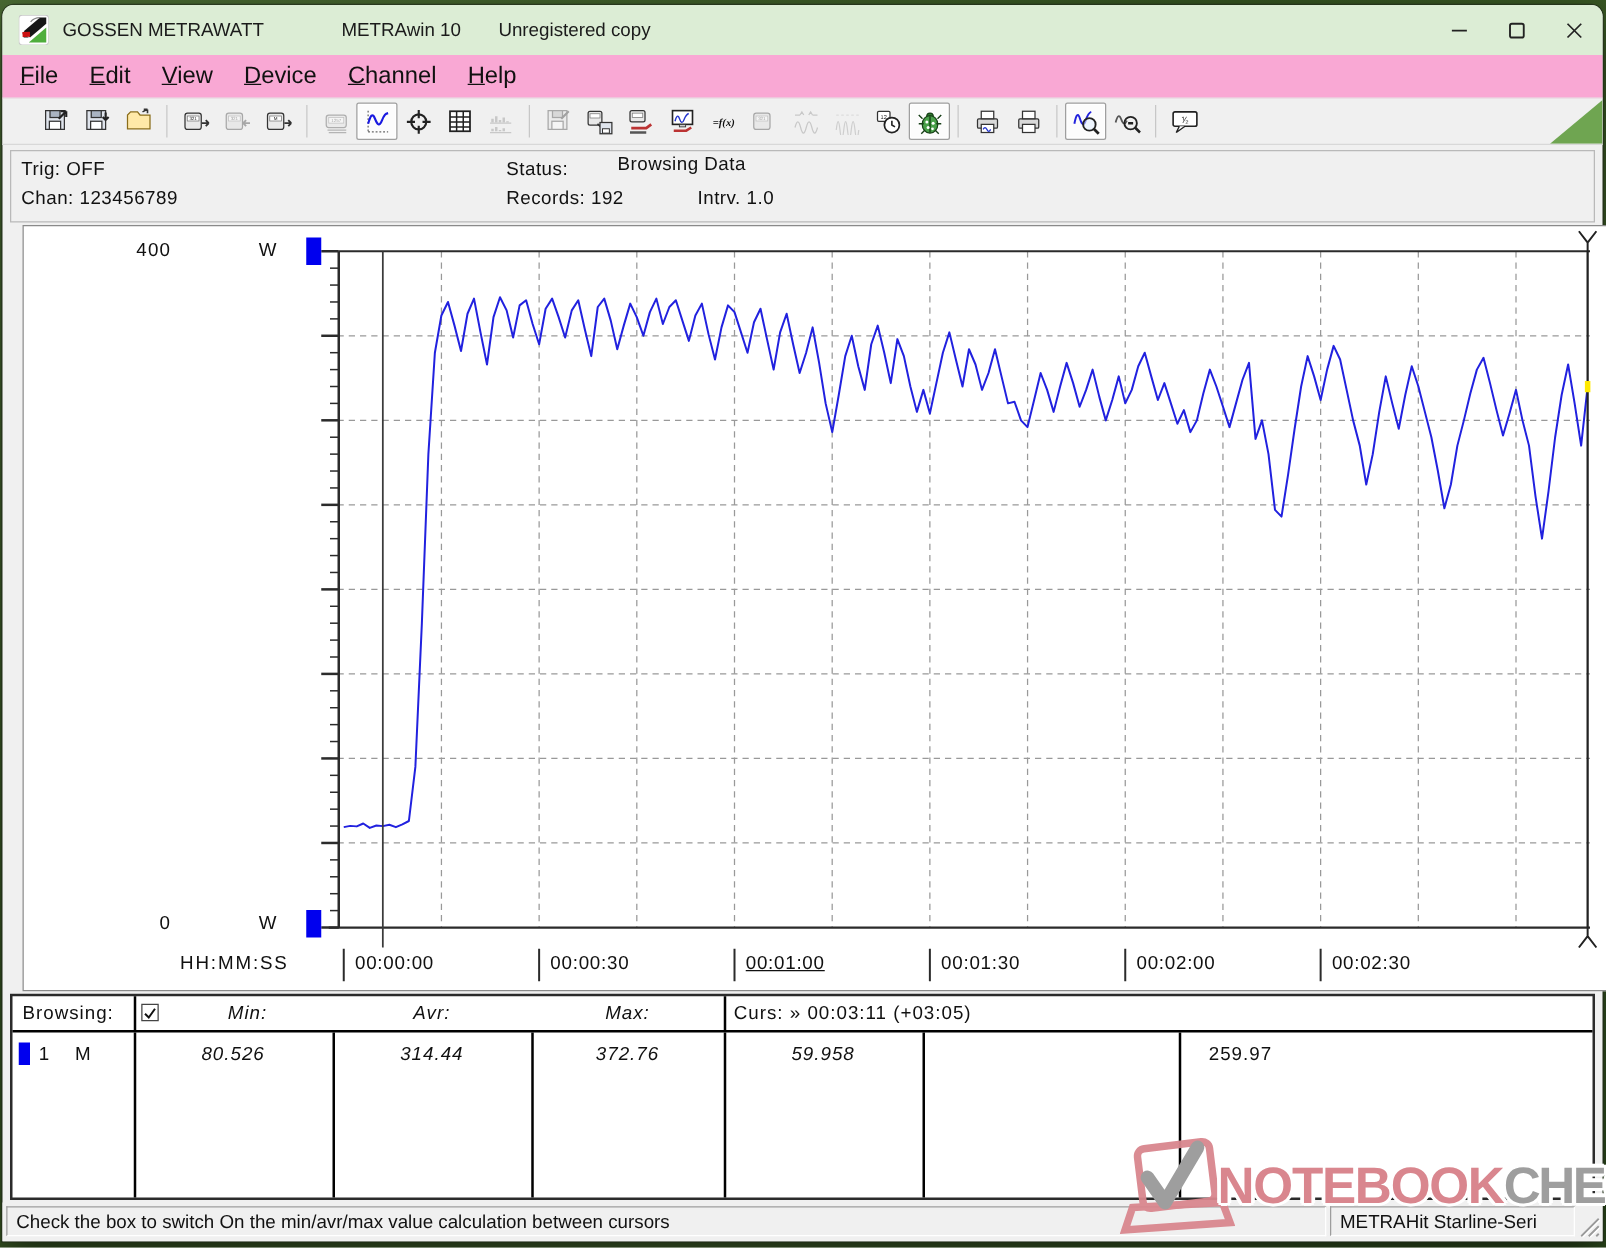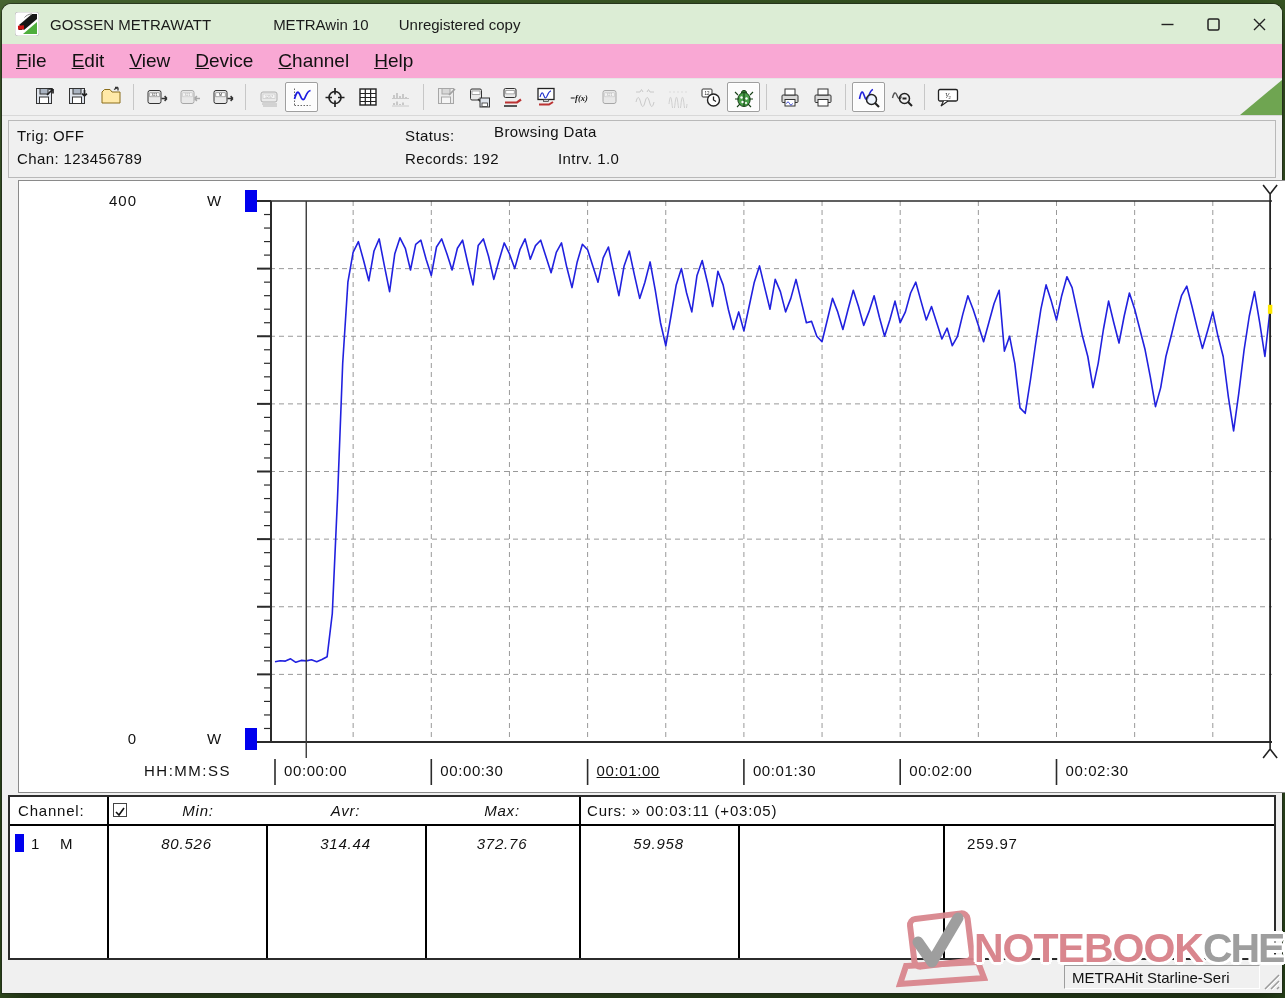--- a/index.html
+++ b/index.html
@@ -446,21 +446,21 @@
         <div class="xtick-label" style="left: 265px;">00:00:00</div>
         <div class="xtick-label" style="left: 421.3px;">00:00:30</div>
         <div class="xtick-label" style="left: 577.6px; text-decoration: underline;">00:01:00</div>
         <div class="xtick-label" style="left: 733.9px;">00:01:30</div>
         <div class="xtick-label" style="left: 890.2px;">00:02:00</div>
         <div class="xtick-label" style="left: 1046.5px;">00:02:30</div>
       </div>
   </div>
 
   <div class="datapanel">
-    <div class="cell" style="left:8px; top:5px">Channel:</div>
+    <div class="cell" style="left:8px; top:5px">Browsing:</div>
     <div class="chk" style="left:103px; top:6px">
       <svg width="12" height="12" viewBox="0 0 12 12">
           <path d="M2 6l3 3 5-7" fill="none" stroke="#111" stroke-width="1.6"></path>
         </svg>
     </div>
     <div class="cell ctr" style="left:120px; top:5px; width:136px">Min:</div>
     <div class="cell ctr" style="left:256px; top:5px; width:159px">Avr:</div>
     <div class="cell ctr" style="left:415px; top:5px; width:154px">Max:</div>
     <div class="cell" style="left:577px; top:5px">Curs: » 00:03:11 (+03:05)</div>
     <div class="dp-headline"></div>
@@ -478,20 +478,23 @@
     <div class="cell" style="left:21px; top:38px">1</div>
     <div class="cell" style="left:50px; top:38px">M</div>
     <div class="cell ctr" style="left:97px;  top:38px; width:159px">80.526</div>
     <div class="cell ctr" style="left:256px; top:38px; width:159px">314.44</div>
     <div class="cell ctr" style="left:415px; top:38px; width:154px">372.76</div>
     <div class="cell ctr" style="left:569px; top:38px; width:159px">59.958</div>
     <div class="cell" style="left:957px; top:38px">259.97</div>
   </div>
 
   <div class="statusbar">
+    <div class="sb-panel sb-left">
+      <span>Check the box to switch On the min/avr/max value calculation between cursors</span>
+    </div>
     <div class="sb-panel sb-right">
       <span>METRAHit Starline-Seri</span>
     </div>
     <svg class="sb-grip" viewBox="0 0 18 18">
       <path d="M17 3L3 17M17 9L9 17M17 15l-2 2" stroke="#9a9a9a" stroke-width="1.5"></path>
       <path d="M18 4L4 18M18 10L10 18" stroke="#ffffff" stroke-width="1"></path>
     </svg>
   </div>
 
 </div>

